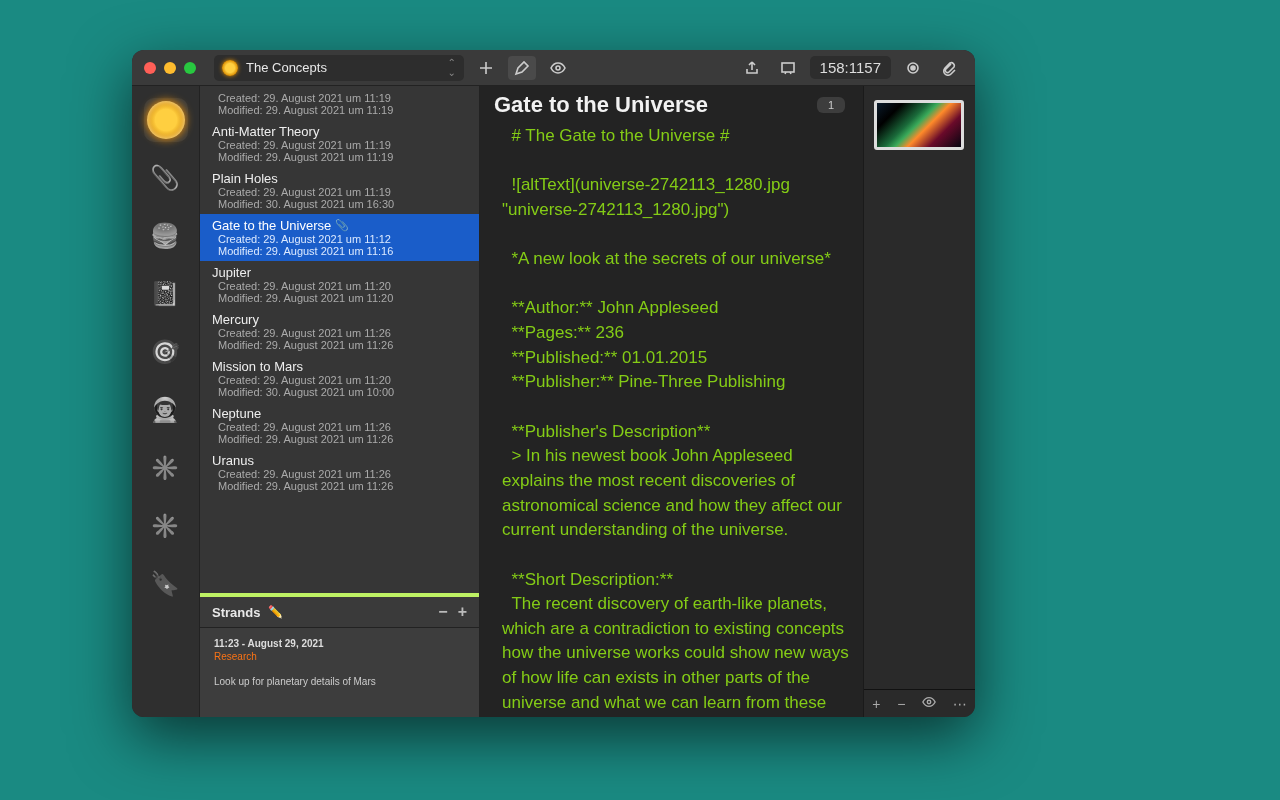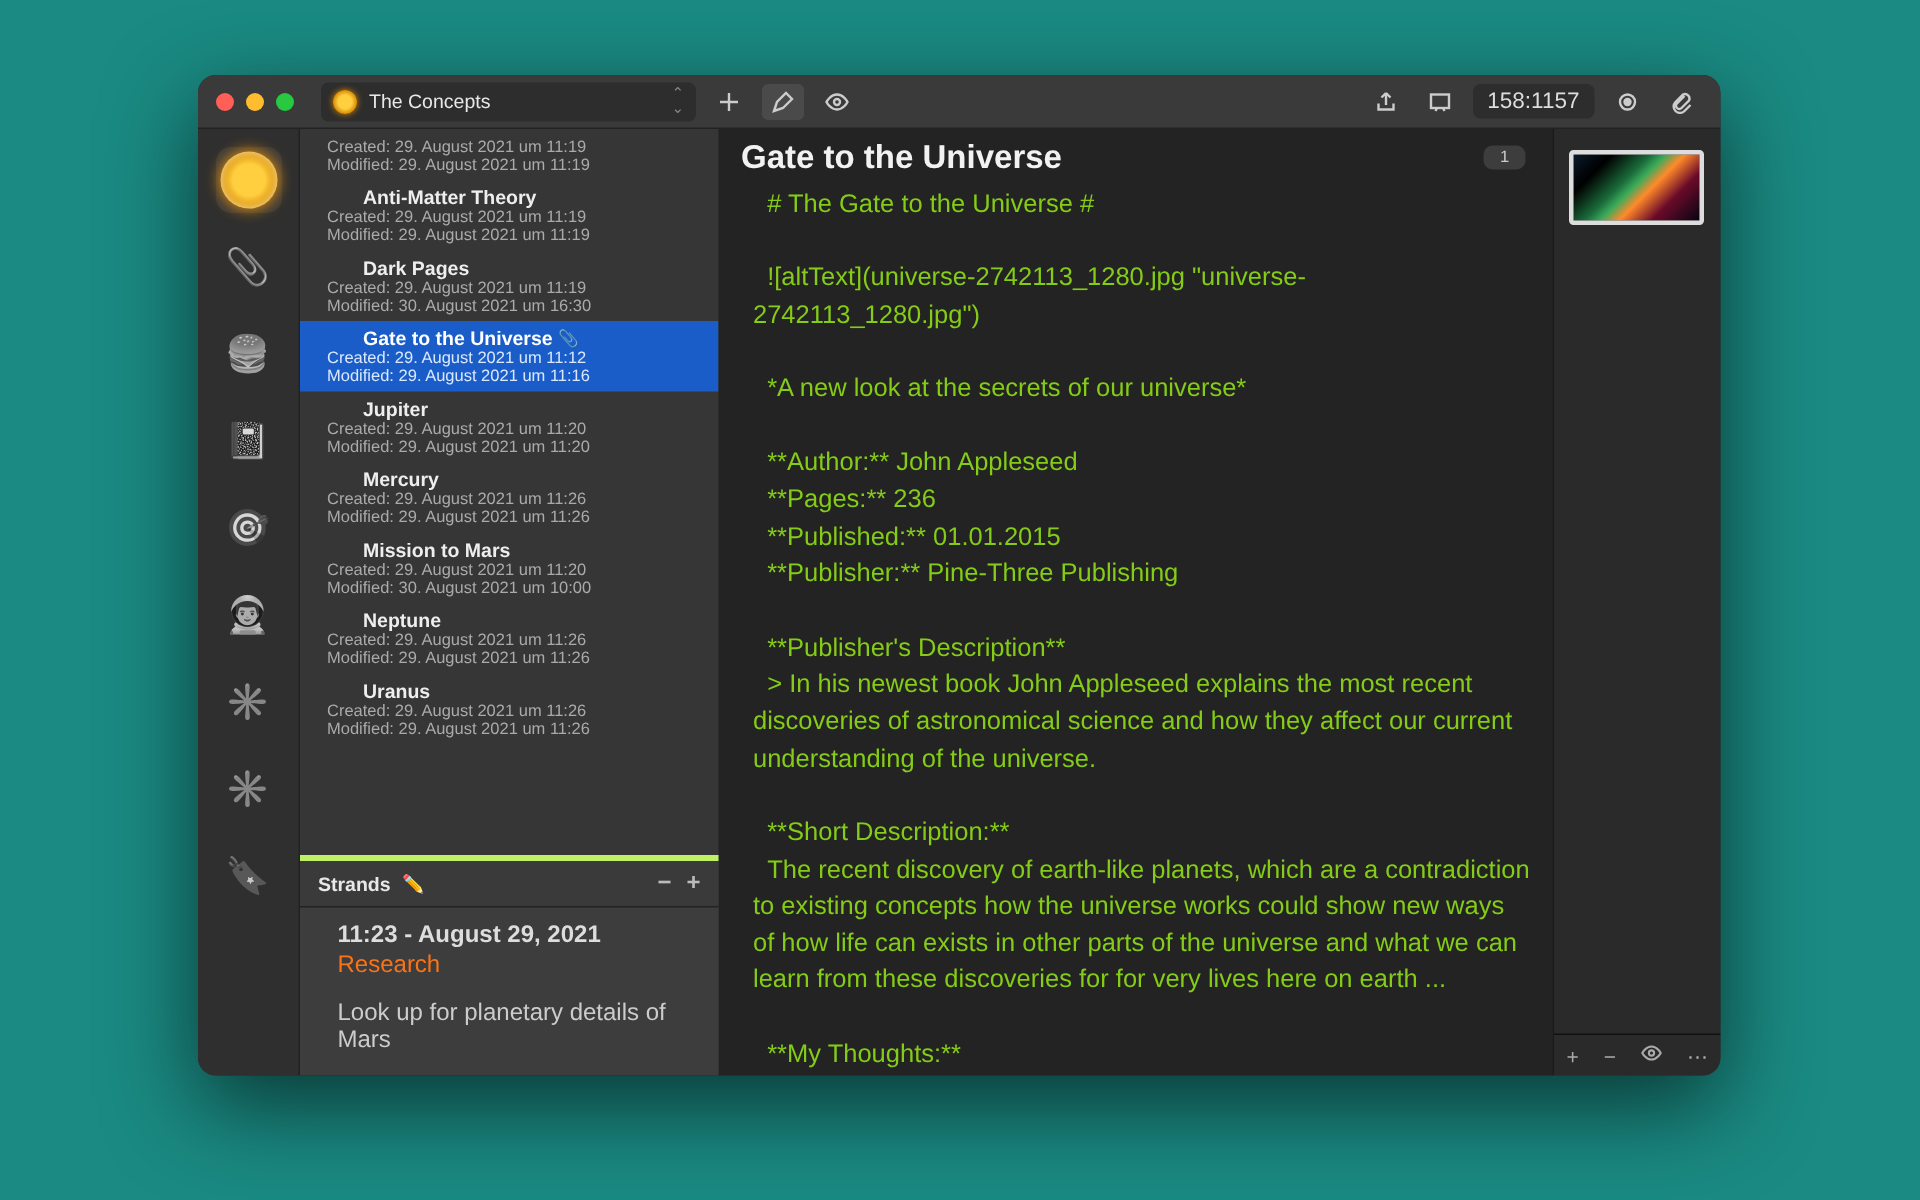--- a/index.html
+++ b/index.html
@@ -23,21 +23,21 @@
     height: 800px;
     font-family: -apple-system, "Helvetica Neue", Arial, sans-serif;
     color: var(--text);
     overflow: hidden;
     position: relative;
   }
   .window {
     position: absolute;
     left: 132px;
     top: 50px;
-    width: 1015px;
+    width: 843px;
     height: 667px;
     background: var(--window-bg);
     border-radius: 12px;
     overflow: hidden;
     box-shadow: 0 20px 60px rgba(0,0,0,0.6);
     display: flex;
     flex-direction: column;
   }
   
   .titlebar {
@@ -156,26 +156,25 @@
     flex: 1;
     overflow-y: auto;
     padding: 2px 0;
   }
   .note-item {
     padding: 4px 12px 4px 12px;
     cursor: pointer;
   }
   .note-item .title {
     font-size: 13px;
-    font-weight: 700;
+    font-weight: 400;
     color: #eee;
     display: flex;
     align-items: center;
     gap: 4px;
-    margin-left: 30px;
   }
   .note-item .meta {
     font-size: 11px;
     color: #aaa;
     padding-left: 6px;
   }
   .note-item.selected {
     background: var(--selected);
   }
   .note-item.selected .title { color: #fff; }
@@ -190,22 +189,22 @@
     padding: 6px 12px;
     gap: 8px;
     border-top: 4px solid #bef264;
     background: #3a3a3a;
     font-size: 13px;
     font-weight: 600;
   }
   .strands-row .right { margin-left: auto; display:flex; gap:10px; font-size:16px; color:#bbb;}
   .tray {
     background: #3d3d3d;
-    padding: 10px 25px 14px;
-    font-size: 16px;
+    padding: 10px 14px 14px;
+    font-size: 10px;
     color: #ddd;
     min-height: 90px;
     border-top: 1px solid #222;
   }
   .tray .time { font-weight: 600; margin-bottom: 2px; }
   .tray .label { color: #f97316; margin-bottom: 14px; }
   .tray .text { color: #ccc; }
   
   .editor-col {
     flex: 1;
@@ -359,21 +358,21 @@
           <div class="note-item">
             <div class="meta">Created: 29. August 2021 um 11:19</div>
             <div class="meta">Modified: 29. August 2021 um 11:19</div>
           </div>
           <div class="note-item">
             <div class="title">Anti-Matter Theory</div>
             <div class="meta">Created: 29. August 2021 um 11:19</div>
             <div class="meta">Modified: 29. August 2021 um 11:19</div>
           </div>
           <div class="note-item">
-            <div class="title">Dark Pages</div>
+            <div class="title">Plain Holes</div>
             <div class="meta">Created: 29. August 2021 um 11:19</div>
             <div class="meta">Modified: 30. August 2021 um 16:30</div>
           </div>
           <div class="note-item selected">
             <div class="title">Gate to the Universe<span class="attach-icon">📎</span></div>
             <div class="meta">Created: 29. August 2021 um 11:12</div>
             <div class="meta">Modified: 29. August 2021 um 11:16</div>
           </div>
           <div class="note-item">
             <div class="title">Jupiter</div>

